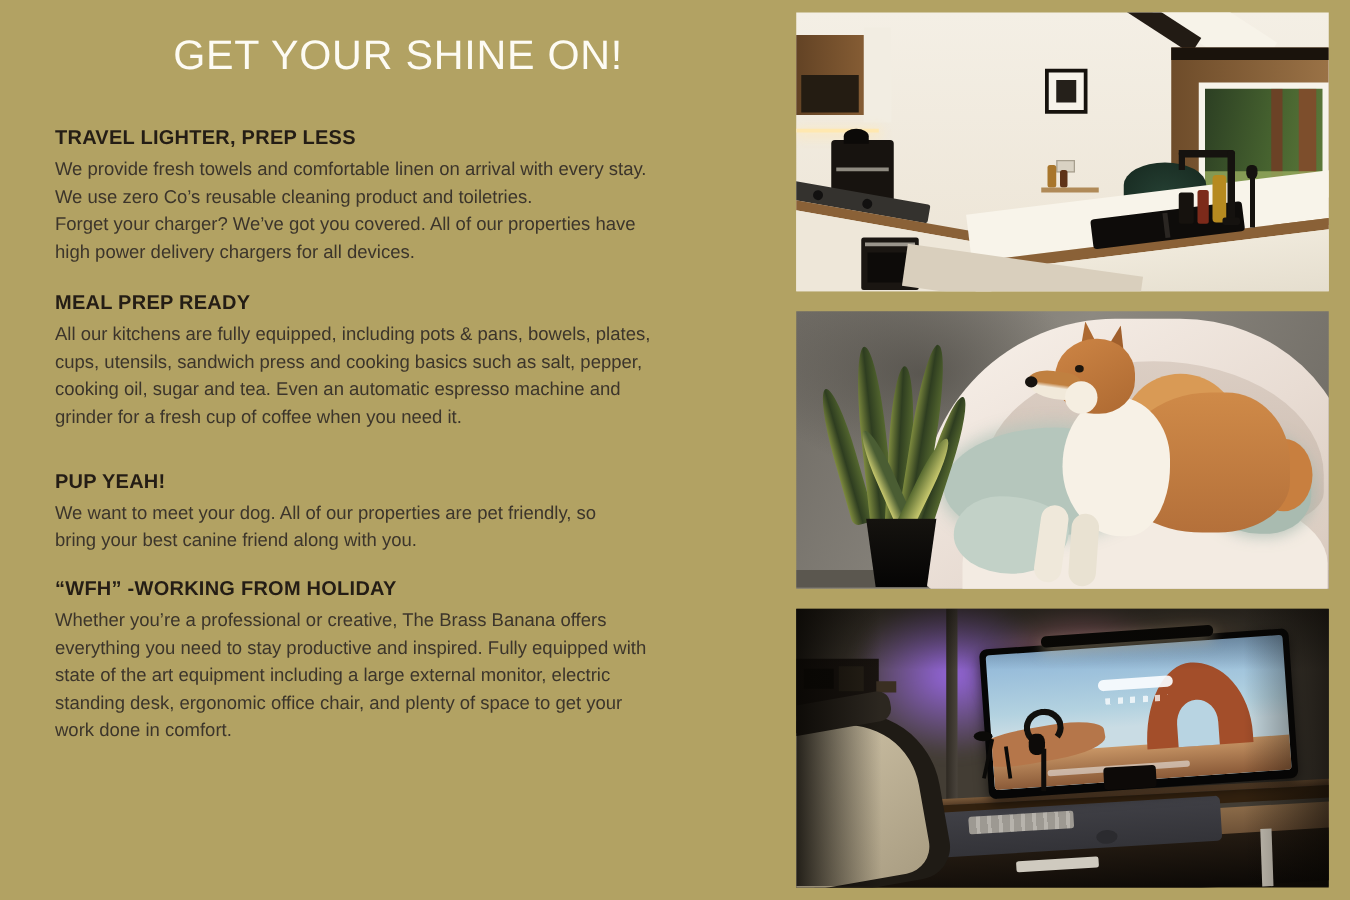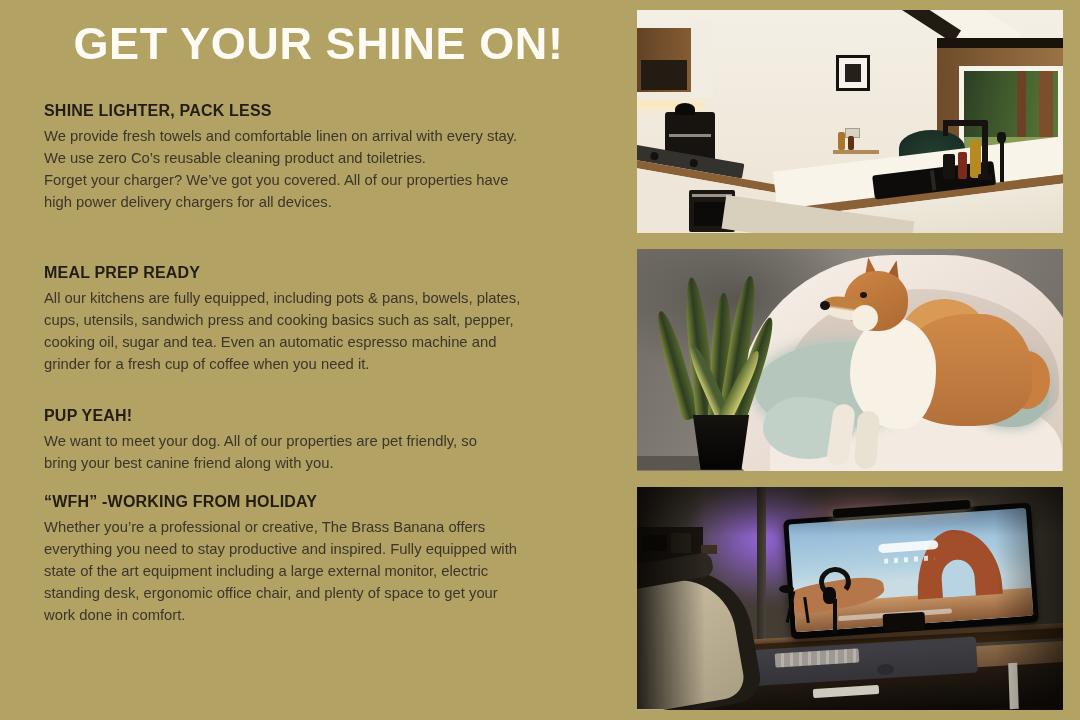--- a/index.html
+++ b/index.html
@@ -8,25 +8,25 @@
   }
   *{box-sizing:border-box}
   html,body{margin:0;padding:0}
   body{width:1080px;height:720px;overflow:hidden;background:var(--background);
        font-family:"Liberation Sans", sans-serif;}
   .page{width:1080px;height:720px;display:flex}
   .abs{position:absolute}
 
   
   .left{width:637px;padding:26px 44px 0;flex:none}
-  h1{margin:0;text-align:center;color:var(--title);font-size:45px;line-height:36px;
-     font-weight:700;letter-spacing:.6px}
+  h1{margin:0;text-align:center;color:var(--title);font-size:33px;line-height:36px;
+     font-weight:400;letter-spacing:.6px}
   .sec h2{margin:0;color:var(--heading);font-size:16px;line-height:19px;font-weight:700;letter-spacing:.2px}
   .sec p{margin:5px 0 0;color:var(--body);font-size:14.8px;line-height:22px;white-space:pre-line}
-  .sec1{margin-top:39px}.sec2{margin-top:50px}.sec3{margin-top:31px}.sec4{margin-top:18px}
+  .sec1{margin-top:39px}.sec2{margin-top:20px}.sec3{margin-top:31px}.sec4{margin-top:18px}
   .brand{margin-top:8px;text-align:center;color:var(--brand)}
   .monogram{font-family:"DejaVu Serif",serif;font-style:italic;font-size:50px;line-height:46px;letter-spacing:-5px}
   .brand-name{margin-top:8px;font-size:12.5px;letter-spacing:6px;font-weight:500}
 
   
   .right{width:426px;margin:10px 17px 10px 0;display:flex;flex-direction:column;gap:16px}
   .photo{flex:1;position:relative;overflow:hidden}
 
   
   .ph-kitchen{background:linear-gradient(180deg,#f4efe5,#ece4d5)}
@@ -178,21 +178,21 @@
 </style>
 </head>
 <body>
 
 <div class="page">
 
   <div class="left">
     <h1>GET YOUR SHINE ON!</h1>
 
     <div class="sec sec1">
-      <h2>SHINE LIGHTER, PACK LESS</h2>
+      <h2>TRAVEL LIGHTER, PREP LESS</h2>
       <p>We provide fresh towels and comfortable linen on arrival with every stay.
 We use zero Co’s reusable cleaning product and toiletries.
 Forget your charger? We’ve got you covered. All of our properties have
 high power delivery chargers for all devices.</p>
     </div>
 
     <div class="sec sec2">
       <h2>MEAL PREP READY</h2>
       <p>All our kitchens are fully equipped, including pots &amp; pans, bowels, plates,
 cups, utensils, sandwich press and cooking basics such as salt, pepper,

